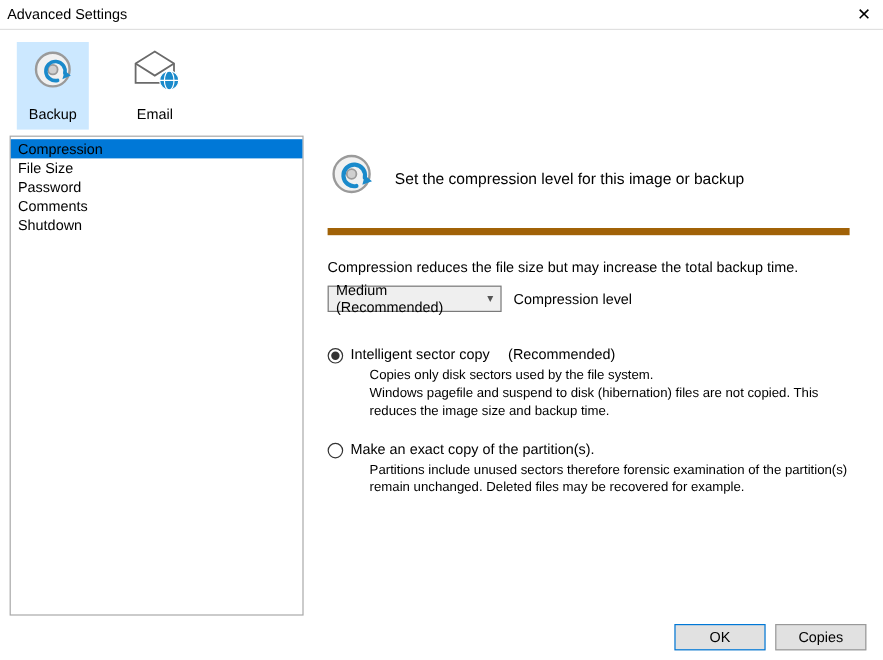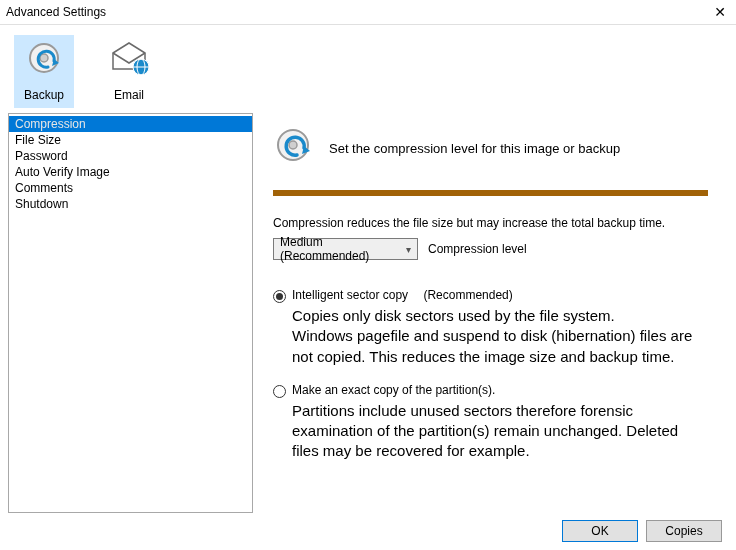--- a/index.html
+++ b/index.html
@@ -50,21 +50,21 @@
     background: #fff;
     padding: 2px 0;
   }
   .side-item {
     padding: 1px 6px;
     font-size: 12px;
     cursor: default;
   }
   .side-item.selected {
     background: #0078d7;
-    color: #e5e5e5;
+    color: #000000;
   }
   .panel {
     flex: 1;
     padding: 14px 20px 8px 20px;
     position: relative;
   }
   .panel-header {
     display: flex;
     align-items: center;
     gap: 16px;
@@ -93,21 +93,21 @@
     width: 13px; height: 13px; border: 1px solid #333; border-radius: 50%;
     position: relative; flex-shrink: 0; margin-top: 2px;
   }
   .radio.checked::after {
     content: ""; position: absolute; top: 2px; left: 2px; width: 7px; height: 7px;
     background: #333; border-radius: 50%;
   }
   .radio-body { flex: 1; }
   .radio-label { font-size: 12px; }
   .rec { margin-left: 12px; }
-  .radio-sub { font-size: 15px; margin-top: 4px; margin-left: 0; color: #000; line-height: 1.35; }
+  .radio-sub { font-size: 11px; margin-top: 4px; margin-left: 16px; color: #000; line-height: 1.35; }
   .footer {
     height: 36px;
     display: flex;
     justify-content: flex-end;
     align-items: center;
     gap: 8px;
     padding: 0 14px;
   }
   .btn {
     min-width: 76px;
@@ -156,21 +156,20 @@
     <span class="label">Email</span>
   </div>
 </div>
 
 <div class="content">
 
   <div class="side-list">
     <div class="side-item selected">Compression</div>
     <div class="side-item">File Size</div>
     <div class="side-item">Password</div>
-    <div class="side-item">Auto Verify Image</div>
     <div class="side-item">Comments</div>
     <div class="side-item">Shutdown</div>
   </div>
 
   <div class="panel">
 
     <div class="panel-header">
       <span>
         <svg width="40" height="40" viewBox="0 0 40 40">
           <circle cx="20" cy="18" r="15" fill="#f1f1f1" stroke="#9a9a9a" stroke-width="2"></circle>

